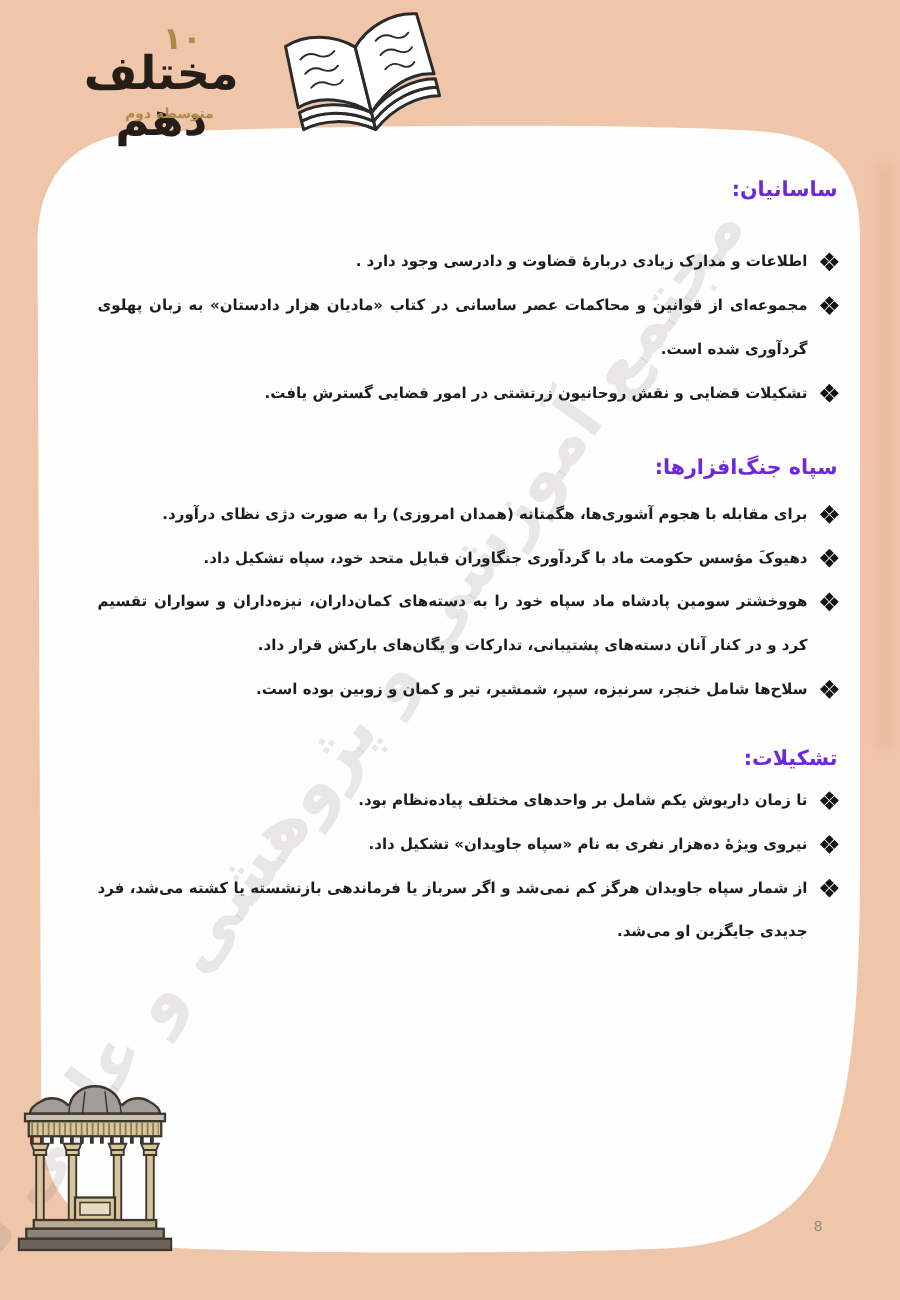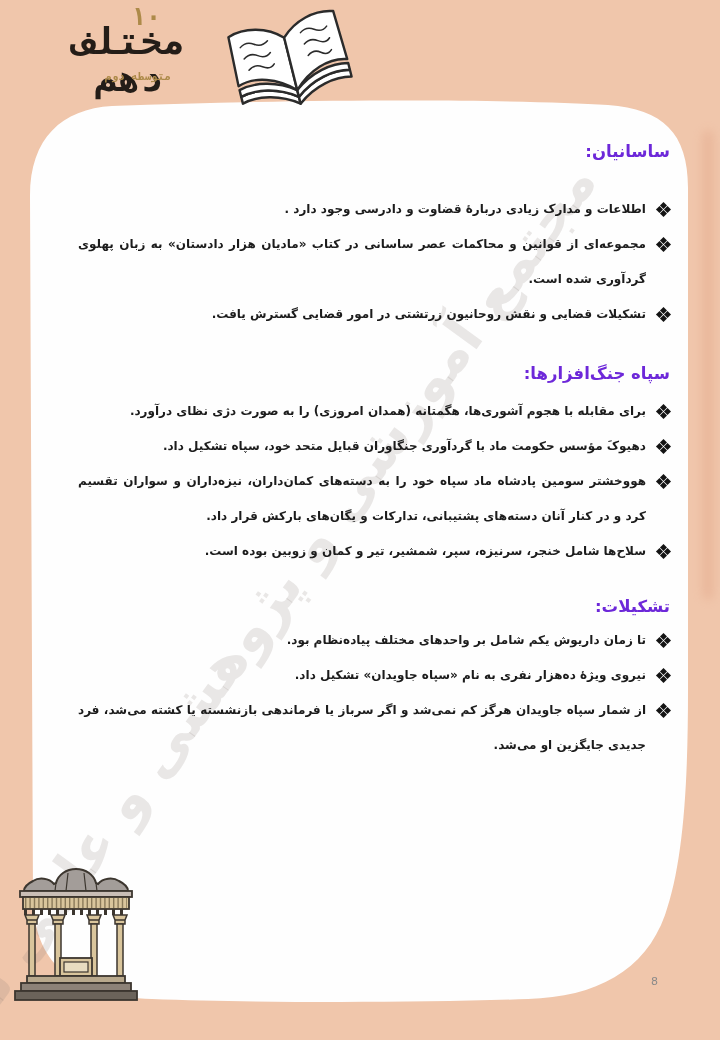--- a/index.html
+++ b/index.html
@@ -7,21 +7,21 @@
   .page{position:relative;width:720px;height:1040px;overflow:hidden;background:#f0c6ab;}
 
   
   .card-svg{position:absolute;left:0;top:0;z-index:1;}
 
   
   .right-shade{position:absolute;right:6px;top:130px;width:12px;height:470px;
     background:#e0a183;opacity:.38;filter:blur(5px);border-radius:10px;z-index:0;}
 
   
-  .logo{position:absolute;left:20px;top:4px;width:215px;height:92px;direction:rtl;z-index:4;font-family:Liberation Mono, monospace;}
+  .logo{position:absolute;left:20px;top:18px;width:215px;height:92px;direction:rtl;z-index:4;}
   .logo-title{position:absolute;top:22px;right:6px;width:200px;text-align:center;
     font-size:37px;font-weight:bold;color:#241d18;line-height:1;}
   .logo-num{position:absolute;top:-2px;right:74px;font-size:25px;font-weight:bold;color:#ad8a49;}
   .logo-sub{position:absolute;top:66px;right:64px;font-size:11px;font-weight:bold;color:#ad8a49;letter-spacing:1px;text-align:center;}
 
   .book-svg{position:absolute;left:220px;top:0px;z-index:4;}
 
   
   .watermark{position:absolute;left:-100px;top:485px;width:860px;z-index:2;
     transform:rotate(-54deg);text-align:center;direction:rtl;white-space:nowrap;

